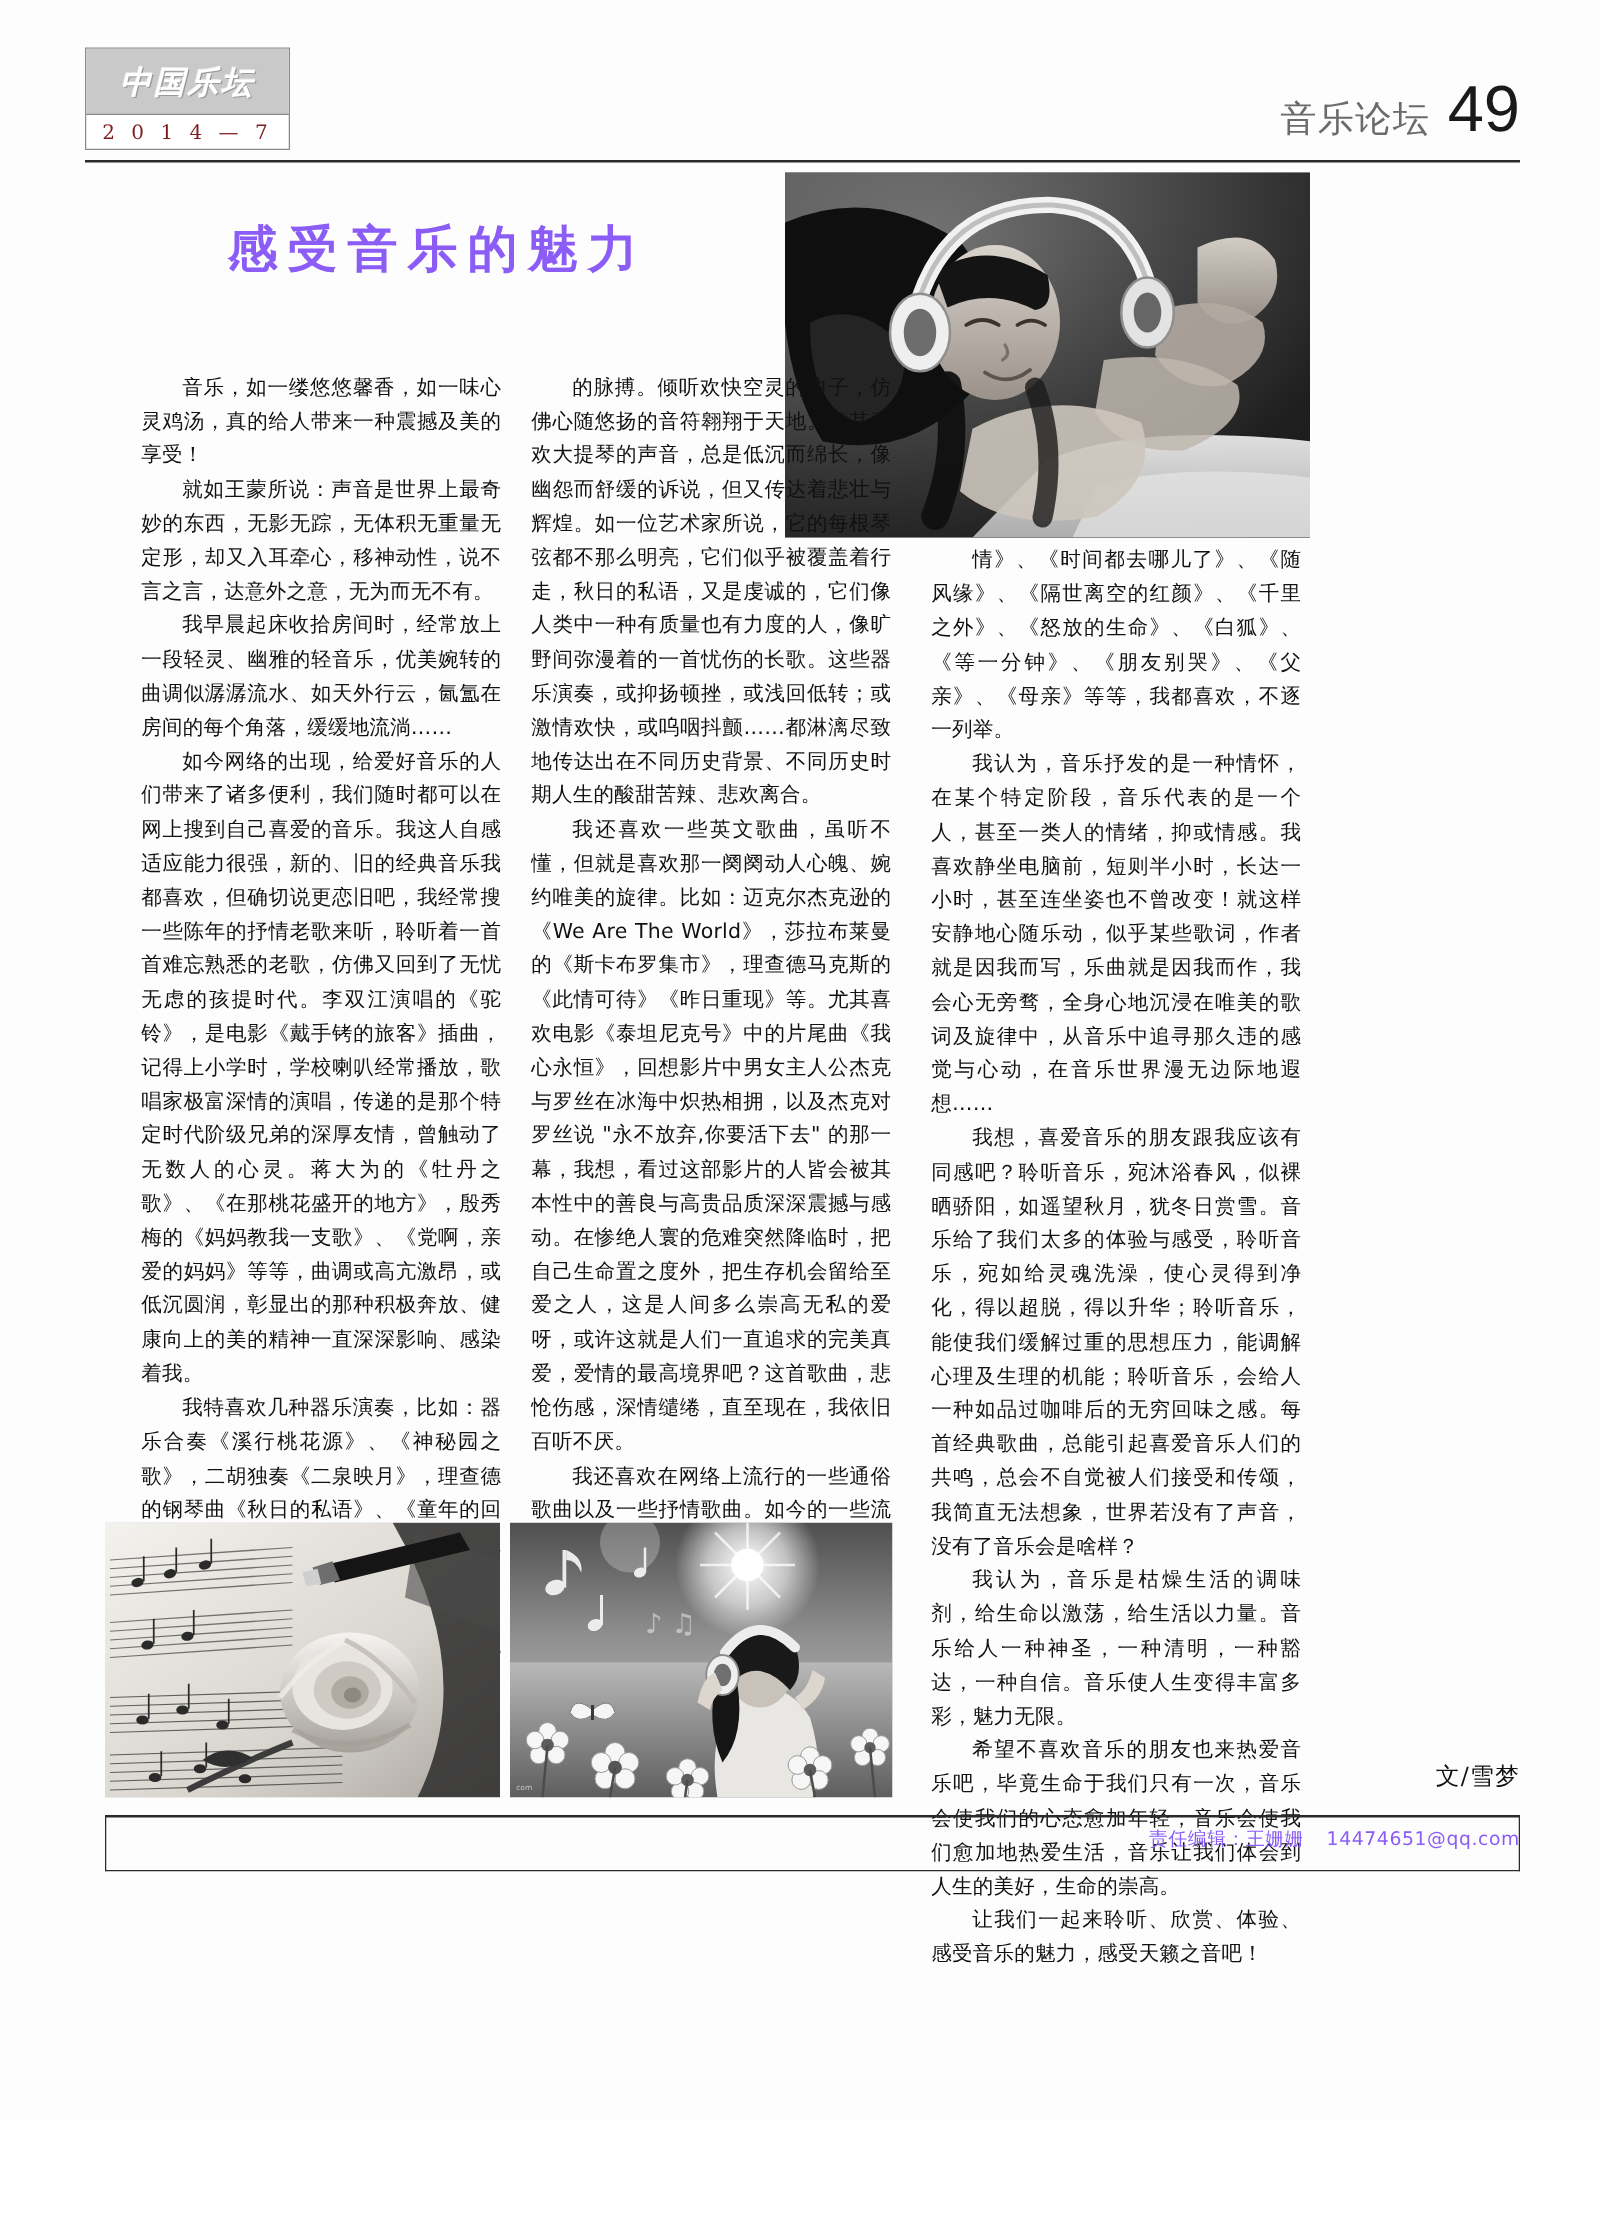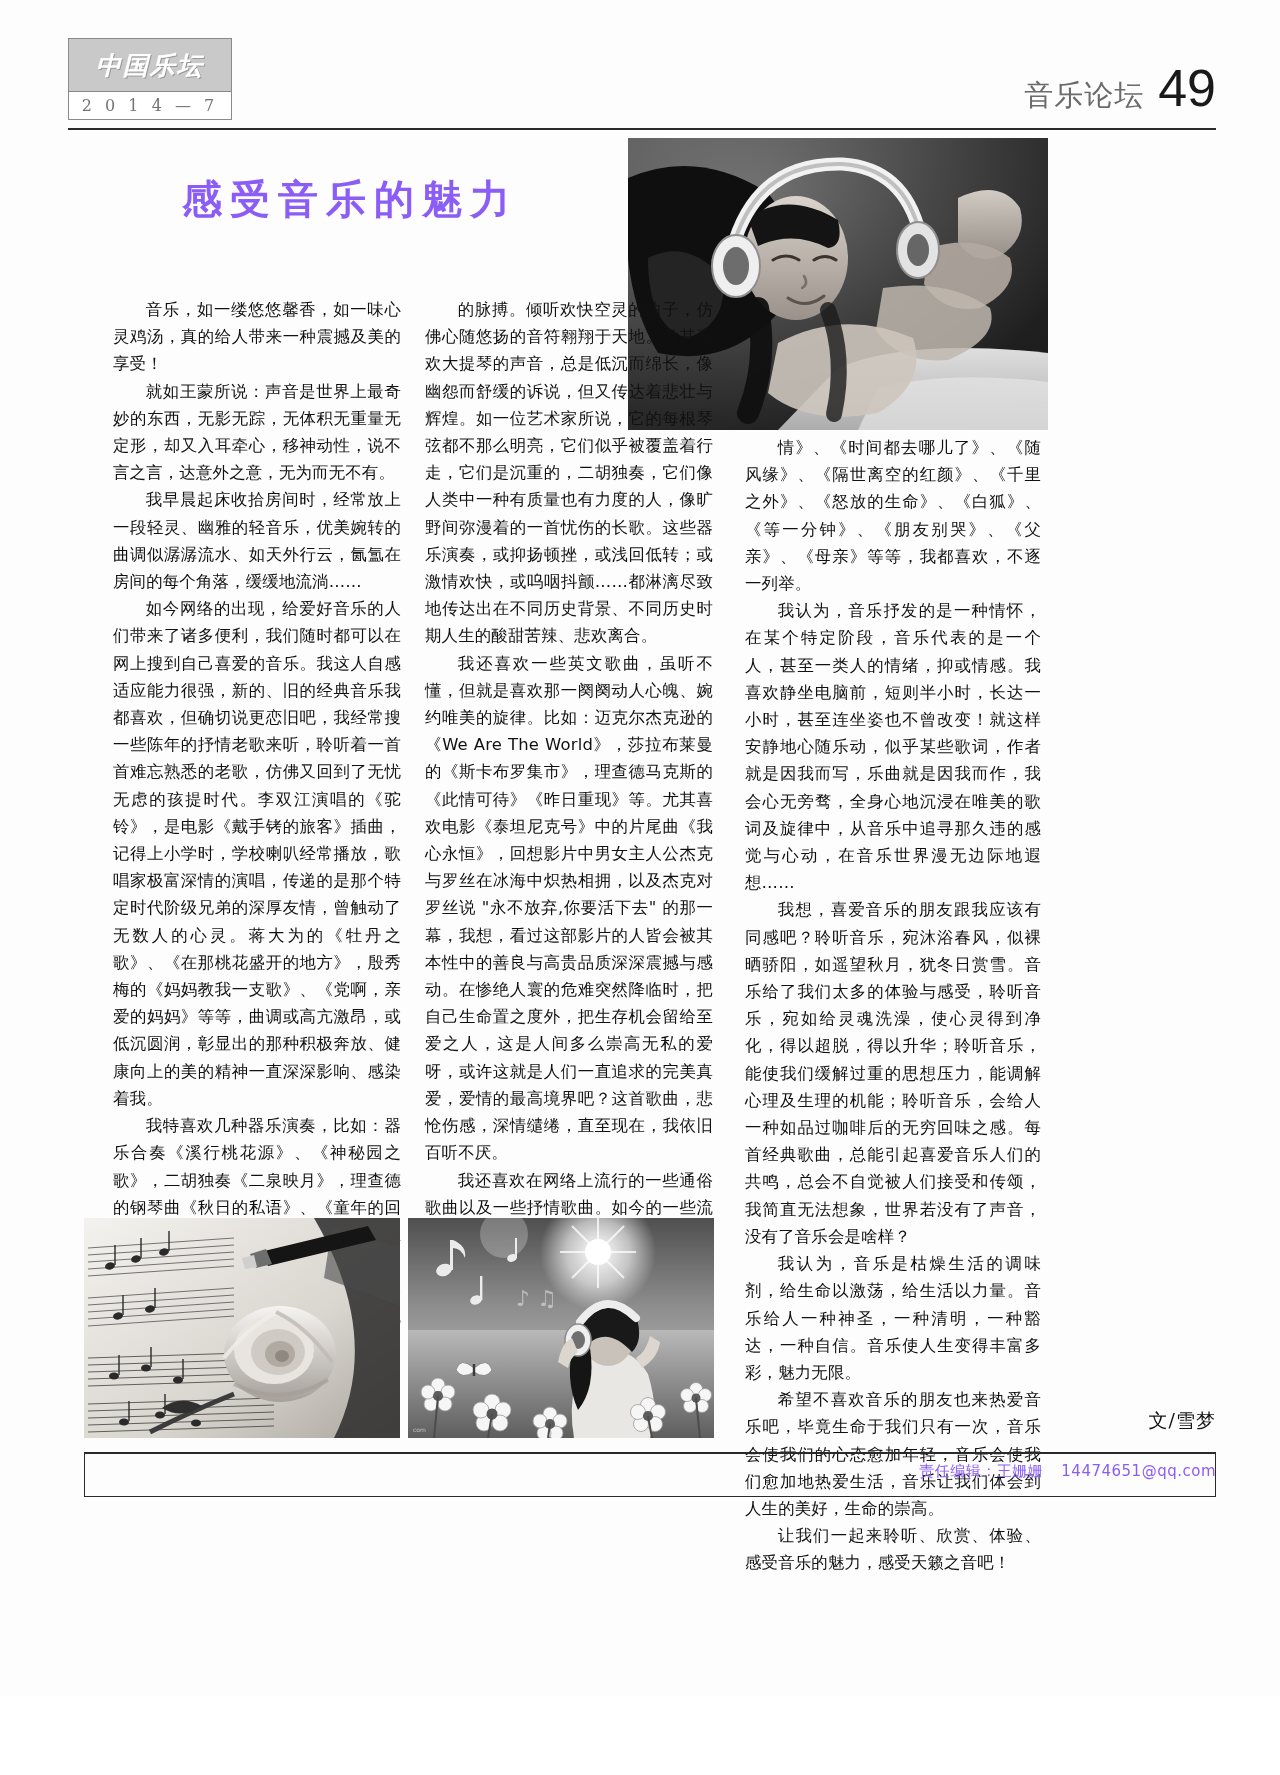--- a/index.html
+++ b/index.html
@@ -43,21 +43,21 @@
     font-style: italic;
   }
   .masthead-year {
     height: 27px;
     display: flex;
     align-items: center;
     justify-content: center;
     font-family: "DejaVu Serif", "Liberation Serif", serif;
     font-size: 16px;
     letter-spacing: 4px;
-    color: #737373;
+    color: #7f1d1d;
   }
 
   .header-right {
     position: absolute;
     right: 64px;
     top: 62px;
     display: flex;
     align-items: flex-end;
     gap: 14px;
   }
@@ -283,21 +283,21 @@
 
   <div class="col" id="col1">
     <p>音乐，如一缕悠悠馨香，如一味心灵鸡汤，真的给人带来一种震撼及美的享受！</p>
     <p>就如王蒙所说：声音是世界上最奇妙的东西，无影无踪，无体积无重量无定形，却又入耳牵心，移神动性，说不言之言，达意外之意，无为而无不有。</p>
     <p>我早晨起床收拾房间时，经常放上一段轻灵、幽雅的轻音乐，优美婉转的曲调似潺潺流水、如天外行云，氤氲在房间的每个角落，缓缓地流淌……</p>
     <p>如今网络的出现，给爱好音乐的人们带来了诸多便利，我们随时都可以在网上搜到自己喜爱的音乐。我这人自感适应能力很强，新的、旧的经典音乐我都喜欢，但确切说更恋旧吧，我经常搜一些陈年的抒情老歌来听，聆听着一首首难忘熟悉的老歌，仿佛又回到了无忧无虑的孩提时代。李双江演唱的《驼铃》，是电影《戴手铐的旅客》插曲，记得上小学时，学校喇叭经常播放，歌唱家极富深情的演唱，传递的是那个特定时代阶级兄弟的深厚友情，曾触动了无数人的心灵。蒋大为的《牡丹之歌》、《在那桃花盛开的地方》，殷秀梅的《妈妈教我一支歌》、《党啊，亲爱的妈妈》等等，曲调或高亢激昂，或低沉圆润，彰显出的那种积极奔放、健康向上的美的精神一直深深影响、感染着我。</p>
     <p>我特喜欢几种器乐演奏，比如：器乐合奏《溪行桃花源》、《神秘园之歌》，二胡独奏《二泉映月》，理查德的钢琴曲《秋日的私语》、《童年的回忆》，小提琴协奏《梁祝》，大提琴独奏《殇》，萧曲《绿野仙踪》、《落红》，琵琶曲《琵琶吟》、《琵琶行》，古筝曲《水姻缘》、《高山流水》，埙曲《追梦》等等，数不胜数。倾听幽深绵卷的古典音乐，仿佛触摸到先人跳动</p>
   </div>
 
   <div class="col" id="col2">
-    <p>的脉搏。倾听欢快空灵的曲子，仿佛心随悠扬的音符翱翔于天地。尤其喜欢大提琴的声音，总是低沉而绵长，像幽怨而舒缓的诉说，但又传达着悲壮与辉煌。如一位艺术家所说，它的每根琴弦都不那么明亮，它们似乎被覆盖着行走，它们是沉重的，二胡独奏，它们像人类中一种有质量也有力度的人，像旷野间弥漫着的一首忧伤的长歌。这些器乐演奏，或抑扬顿挫，或浅回低转；或激情欢快，或呜咽抖颤……都淋漓尽致地传达出在不同历史背景、不同历史时期人生的酸甜苦辣、悲欢离合。</p>
+    <p>的脉搏。倾听欢快空灵的曲子，仿佛心随悠扬的音符翱翔于天地。尤其喜欢大提琴的声音，总是低沉而绵长，像幽怨而舒缓的诉说，但又传达着悲壮与辉煌。如一位艺术家所说，它的每根琴弦都不那么明亮，它们似乎被覆盖着行走，秋日的私语，又是虔诚的，它们像人类中一种有质量也有力度的人，像旷野间弥漫着的一首忧伤的长歌。这些器乐演奏，或抑扬顿挫，或浅回低转；或激情欢快，或呜咽抖颤……都淋漓尽致地传达出在不同历史背景、不同历史时期人生的酸甜苦辣、悲欢离合。</p>
     <p>我还喜欢一些英文歌曲，虽听不懂，但就是喜欢那一阕阕动人心魄、婉约唯美的旋律。比如：迈克尔杰克逊的《We Are The World》，莎拉布莱曼的《斯卡布罗集市》，理查德马克斯的《此情可待》《昨日重现》等。尤其喜欢电影《泰坦尼克号》中的片尾曲《我心永恒》，回想影片中男女主人公杰克与罗丝在冰海中炽热相拥，以及杰克对罗丝说 "永不放弃,你要活下去" 的那一幕，我想，看过这部影片的人皆会被其本性中的善良与高贵品质深深震撼与感动。在惨绝人寰的危难突然降临时，把自己生命置之度外，把生存机会留给至爱之人，这是人间多么崇高无私的爱呀，或许这就是人们一直追求的完美真爱，爱情的最高境界吧？这首歌曲，悲怆伤感，深情缱绻，直至现在，我依旧百听不厌。</p>
     <p>我还喜欢在网络上流行的一些通俗歌曲以及一些抒情歌曲。如今的一些流行音乐，体现更多的是现代人的随意、张扬、跋扈的个性，从音乐形式上，更多的向多彩、多元化的方向发展。像《传奇》、《因为爱</p>
   </div>
 
   <div class="col" id="col3">
     <p>情》、《时间都去哪儿了》、《随风缘》、《隔世离空的红颜》、《千里之外》、《怒放的生命》、《白狐》、《等一分钟》、《朋友别哭》、《父亲》、《母亲》等等，我都喜欢，不逐一列举。</p>
     <p>我认为，音乐抒发的是一种情怀，在某个特定阶段，音乐代表的是一个人，甚至一类人的情绪，抑或情感。我喜欢静坐电脑前，短则半小时，长达一小时，甚至连坐姿也不曾改变！就这样安静地心随乐动，似乎某些歌词，作者就是因我而写，乐曲就是因我而作，我会心无旁骛，全身心地沉浸在唯美的歌词及旋律中，从音乐中追寻那久违的感觉与心动，在音乐世界漫无边际地遐想……</p>
     <p>我想，喜爱音乐的朋友跟我应该有同感吧？聆听音乐，宛沐浴春风，似裸晒骄阳，如遥望秋月，犹冬日赏雪。音乐给了我们太多的体验与感受，聆听音乐，宛如给灵魂洗澡，使心灵得到净化，得以超脱，得以升华；聆听音乐，能使我们缓解过重的思想压力，能调解心理及生理的机能；聆听音乐，会给人一种如品过咖啡后的无穷回味之感。每首经典歌曲，总能引起喜爱音乐人们的共鸣，总会不自觉被人们接受和传颂，我简直无法想象，世界若没有了声音，没有了音乐会是啥样？</p>
     <p>我认为，音乐是枯燥生活的调味剂，给生命以激荡，给生活以力量。音乐给人一种神圣，一种清明，一种豁达，一种自信。音乐使人生变得丰富多彩，魅力无限。</p>
     <p>希望不喜欢音乐的朋友也来热爱音乐吧，毕竟生命于我们只有一次，音乐会使我们的心态愈加年轻，音乐会使我们愈加地热爱生活，音乐让我们体会到人生的美好，生命的崇高。</p>

